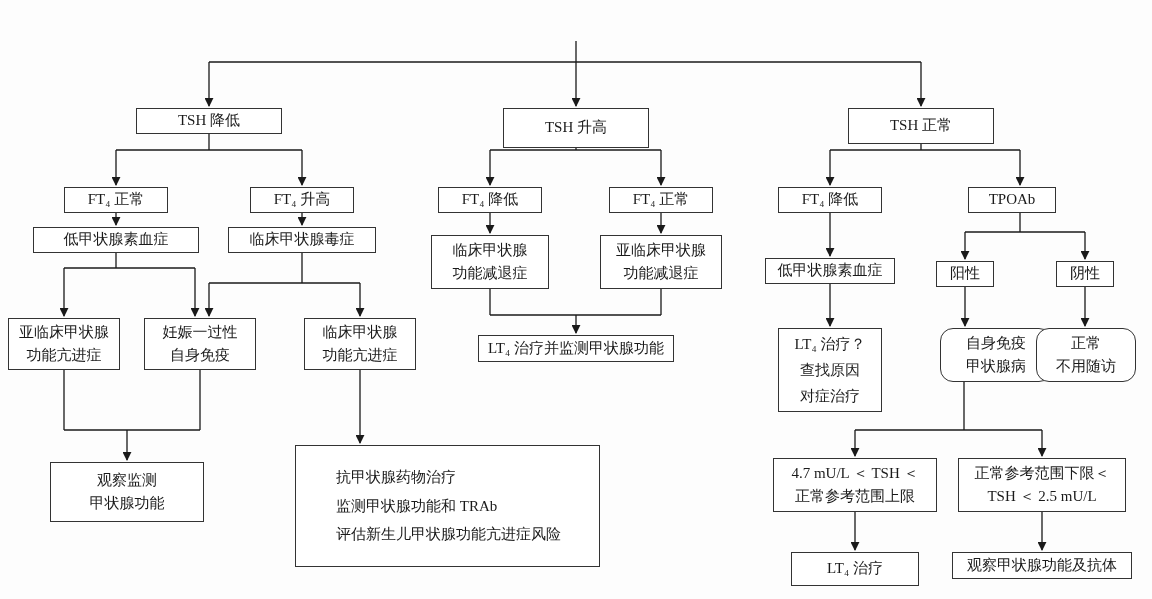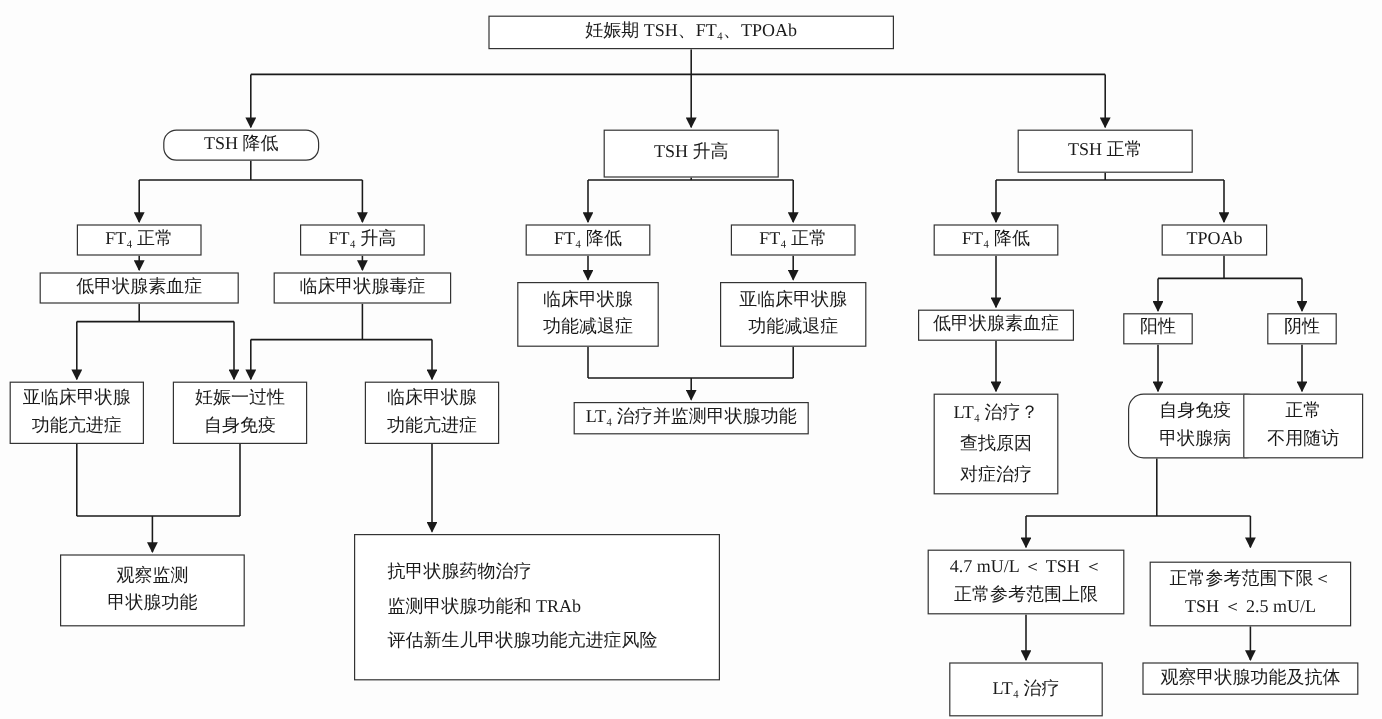--- a/index.html
+++ b/index.html
@@ -21,48 +21,48 @@
     align-items:center;
     justify-content:center;
     text-align:center;
     white-space:pre-line;
     font-size:15px;
     line-height:1.55;
     padding:2px 4px;
   }
   
   #n-root{left:407px;top:13px;width:338px;height:28px;}
-  #n-tsh-low{left:136px;top:108px;width:130px;height:26px;border-radius:11px;}
+  #n-tsh-low{left:136px;top:108px;width:146px;height:26px;}
   #n-tsh-high{left:503px;top:108px;width:146px;height:40px;}
   #n-tsh-normal{left:848px;top:108px;width:146px;height:36px;}
   #n-ft4-normal-1{left:64px;top:187px;width:104px;height:26px;}
   #n-ft4-high{left:250px;top:187px;width:104px;height:26px;}
   #n-subclinical-thyrotoxicosis{left:33px;top:227px;width:166px;height:26px;}
   #n-clinical-thyrotoxicosis{left:228px;top:227px;width:148px;height:26px;}
   #n-subclinical-hyperthyroidism{left:8px;top:318px;width:112px;height:52px;}
   #n-gestational-transient{left:144px;top:318px;width:112px;height:52px;}
   #n-clinical-hyperthyroidism{left:304px;top:318px;width:112px;height:52px;}
   #n-observe-monitor{left:50px;top:462px;width:154px;height:60px;}
-  #n-atd-plan{left:295px;top:445px;width:305px;height:122px;text-align:left;justify-content:flex-start;padding-left:27px;line-height:1.9;}
+  #n-atd-plan{left:295px;top:445px;width:305px;height:122px;text-align:left;justify-content:flex-start;padding-left:40px;line-height:1.9;}
   #n-ft4-low-1{left:438px;top:187px;width:104px;height:26px;}
   #n-ft4-normal-2{left:609px;top:187px;width:104px;height:26px;}
   #n-clinical-hypothyroidism{left:431px;top:235px;width:118px;height:54px;}
   #n-subclinical-hypothyroidism{left:600px;top:235px;width:122px;height:54px;}
   #n-lt4-monitor{left:478px;top:335px;width:196px;height:27px;}
   #n-ft4-low-2{left:778px;top:187px;width:104px;height:26px;}
   #n-tpoab{left:968px;top:187px;width:88px;height:26px;}
   #n-hypothyroxinemia{left:765px;top:258px;width:130px;height:26px;}
   #n-lt4-question{left:778px;top:328px;width:104px;height:84px;line-height:1.75;}
   #n-positive{left:936px;top:261px;width:58px;height:26px;}
   #n-negative{left:1056px;top:261px;width:58px;height:26px;}
   #n-autoimmune{left:940px;top:328px;width:112px;height:54px;border-radius:13px;}
-  #n-normal-no-followup{left:1036px;top:328px;width:100px;height:54px;}
+  #n-normal-no-followup{left:1036px;top:328px;width:100px;height:54px;border-radius:13px;}
   #n-tsh-range-upper{left:773px;top:458px;width:164px;height:54px;}
-  #n-tsh-range-lower{left:958px;top:458px;width:168px;height:54px;margin-top:10px;}
-  #n-lt4-treatment{left:791px;top:552px;width:128px;height:45px;}
+  #n-tsh-range-lower{left:958px;top:458px;width:168px;height:54px;}
+  #n-lt4-treatment{left:791px;top:552px;width:128px;height:34px;}
   #n-observe-antibody{left:952px;top:552px;width:180px;height:27px;}
 </style>
 </head>
 <body>
 
 <div id="canvas">
 
   <svg id="connectors" width="1152" height="599" viewBox="0 0 1152 599" xmlns="http://www.w3.org/2000/svg">
     <defs>
       <marker id="arrow" viewBox="0 0 10 10" refX="9" refY="5" markerWidth="9" markerHeight="9" orient="auto" markerUnits="userSpaceOnUse">
@@ -126,21 +126,20 @@
         <path d="M964,382 V430"></path>
         <path d="M855,430 H1042"></path>
         <path d="M855,430 V456" marker-end="url(#arrow)"></path>
         <path d="M1042,430 V456" marker-end="url(#arrow)"></path>
         <path d="M855,512 V550" marker-end="url(#arrow)"></path>
         <path d="M1042,512 V550" marker-end="url(#arrow)"></path>
       </g>
     </g>
   </svg>
 
-  <div class="node" id="n-root">妊娠期 TSH、FT₄、TPOAb</div>
 
   <div class="node" id="n-tsh-low">TSH 降低</div>
   <div class="node" id="n-tsh-high">TSH 升高</div>
   <div class="node" id="n-tsh-normal">TSH 正常</div>
 
   <div class="node" id="n-ft4-normal-1">FT₄ 正常</div>
   <div class="node" id="n-ft4-high">FT₄ 升高</div>
   <div class="node" id="n-subclinical-thyrotoxicosis">低甲状腺素血症</div>
   <div class="node" id="n-clinical-thyrotoxicosis">临床甲状腺毒症</div>
   <div class="node" id="n-subclinical-hyperthyroidism">亚临床甲状腺

